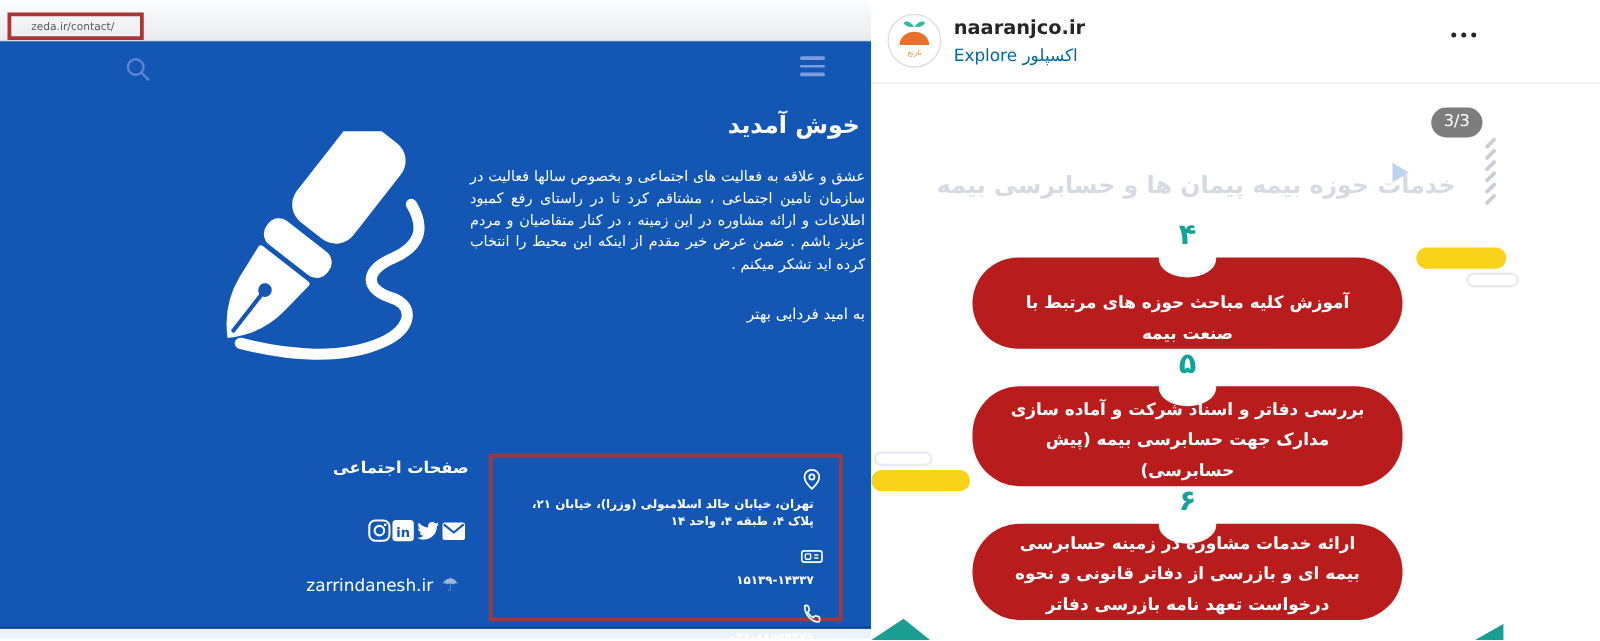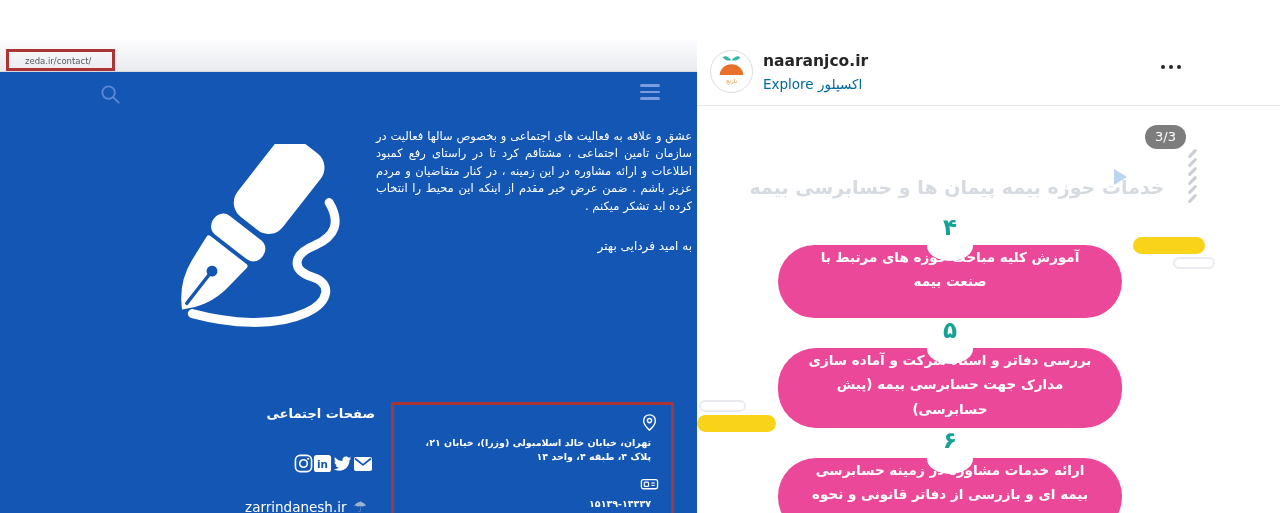--- a/index.html
+++ b/index.html
@@ -1,18 +1,18 @@
 <!DOCTYPE html>
 <html><head>
 <meta charset="utf-8">
 <style>
   * { margin:0; padding:0; box-sizing:border-box; }
   html,body { width:1280px; height:513px; overflow:hidden; background:#fff;
               font-family:"DejaVu Sans","Liberation Sans",sans-serif; }
-  .app { display:flex; width:1280px; height:394px;margin-top:39px; }
+  .app { display:flex; width:1280px; height:394px; }
 
   
   .left-panel { position:relative; width:697px; height:513px; background:#fff; flex:0 0 697px; }
   .addr-bar { position:relative; height:33px; background:linear-gradient(#fdfdfe,#e9ebef);
               border-bottom:1px solid #d7d9de; }
   .addr-redbox { position:absolute; left:6px; top:10px; width:109px; height:22px;
                  border:3px solid #ab3434; }
   .addr-url { position:absolute; left:25px; top:17px; font-size:8.5px; color:#55585e; }
 
   .site-body { position:relative; height:470px; background:#1356b4; border-bottom:2px solid #0f479d; }
@@ -69,22 +69,22 @@
               border-top:8px solid transparent; border-bottom:8px solid transparent;
               border-left:13px solid #bdd4ef; }
   .post-title { position:absolute; left:40px; top:70px; width:440px; text-align:center;
                 direction:rtl; font-size:19px; font-weight:bold; color:#d6dae1;
                 letter-spacing:.2px; }
 
   .item { position:absolute; left:81px; width:344px; }
   .item-1 { top:139px; height:73px; }
   .item-2 { top:242px; height:80px; }
   .item-3 { top:352px; height:77px; }
-  .bubble { position:relative; width:100%; height:100%; background:#ec4899; border-radius:38px;
-            display:flex; align-items:flex-start; justify-content:center; padding:0 26px; }
+  .bubble { position:relative; width:100%; height:100%; background:#b91c1c; border-radius:38px;
+            display:flex; align-items:flex-end; justify-content:center; padding:0 26px; }
   .notch { position:absolute; top:-14px; left:50%; transform:translateX(-50%);
            width:46px; height:30px; background:#fff; border-radius:50%; }
   .bubble-text { position:relative; z-index:1; color:#fff; font-weight:bold; font-size:13.5px;
                  line-height:1.8; text-align:center; direction:rtl; }
   .num { position:absolute; top:-31px; left:50%; transform:translateX(-50%); z-index:2;
          color:#16a296; font-size:23px; font-weight:bold; }
 
   .ybar-right { position:absolute; left:436px; top:131px; width:72px; height:17px;
                 background:#f8d31a; border-radius:9px; }
   .obar-right { position:absolute; left:476px; top:151px; width:42px; height:12px;
@@ -119,20 +119,21 @@
         </svg>
       </span>
 
       <span class="hamburger">
         <span></span>
           <span></span>
           <span></span>
       </span>
 
       <div class="welcome">
+        <h1>خوش آمدید</h1>
         <p>عشق و علاقه به فعالیت های اجتماعی و بخصوص سالها فعالیت در سازمان تامین اجتماعی ، مشتاقم کرد تا در راستای رفع کمبود اطلاعات و ارائه مشاوره در این زمینه ، در کنار متقاضیان و مردم عزیز باشم . ضمن عرض خیر مقدم از اینکه این محیط را انتخاب کرده اید تشکر میکنم .</p>
         <div class="closing">به امید فردایی بهتر</div>
       </div>
 
       <div class="pen-wrap">
         <svg width="238" height="242" viewBox="0 0 240 242">
           <g transform="rotate(38 120 110)">
             <g fill="#ffffff">
               <rect x="92" y="-28" width="58" height="98" rx="18"></rect>
               <rect x="90" y="76" width="62" height="24" rx="11"></rect>

